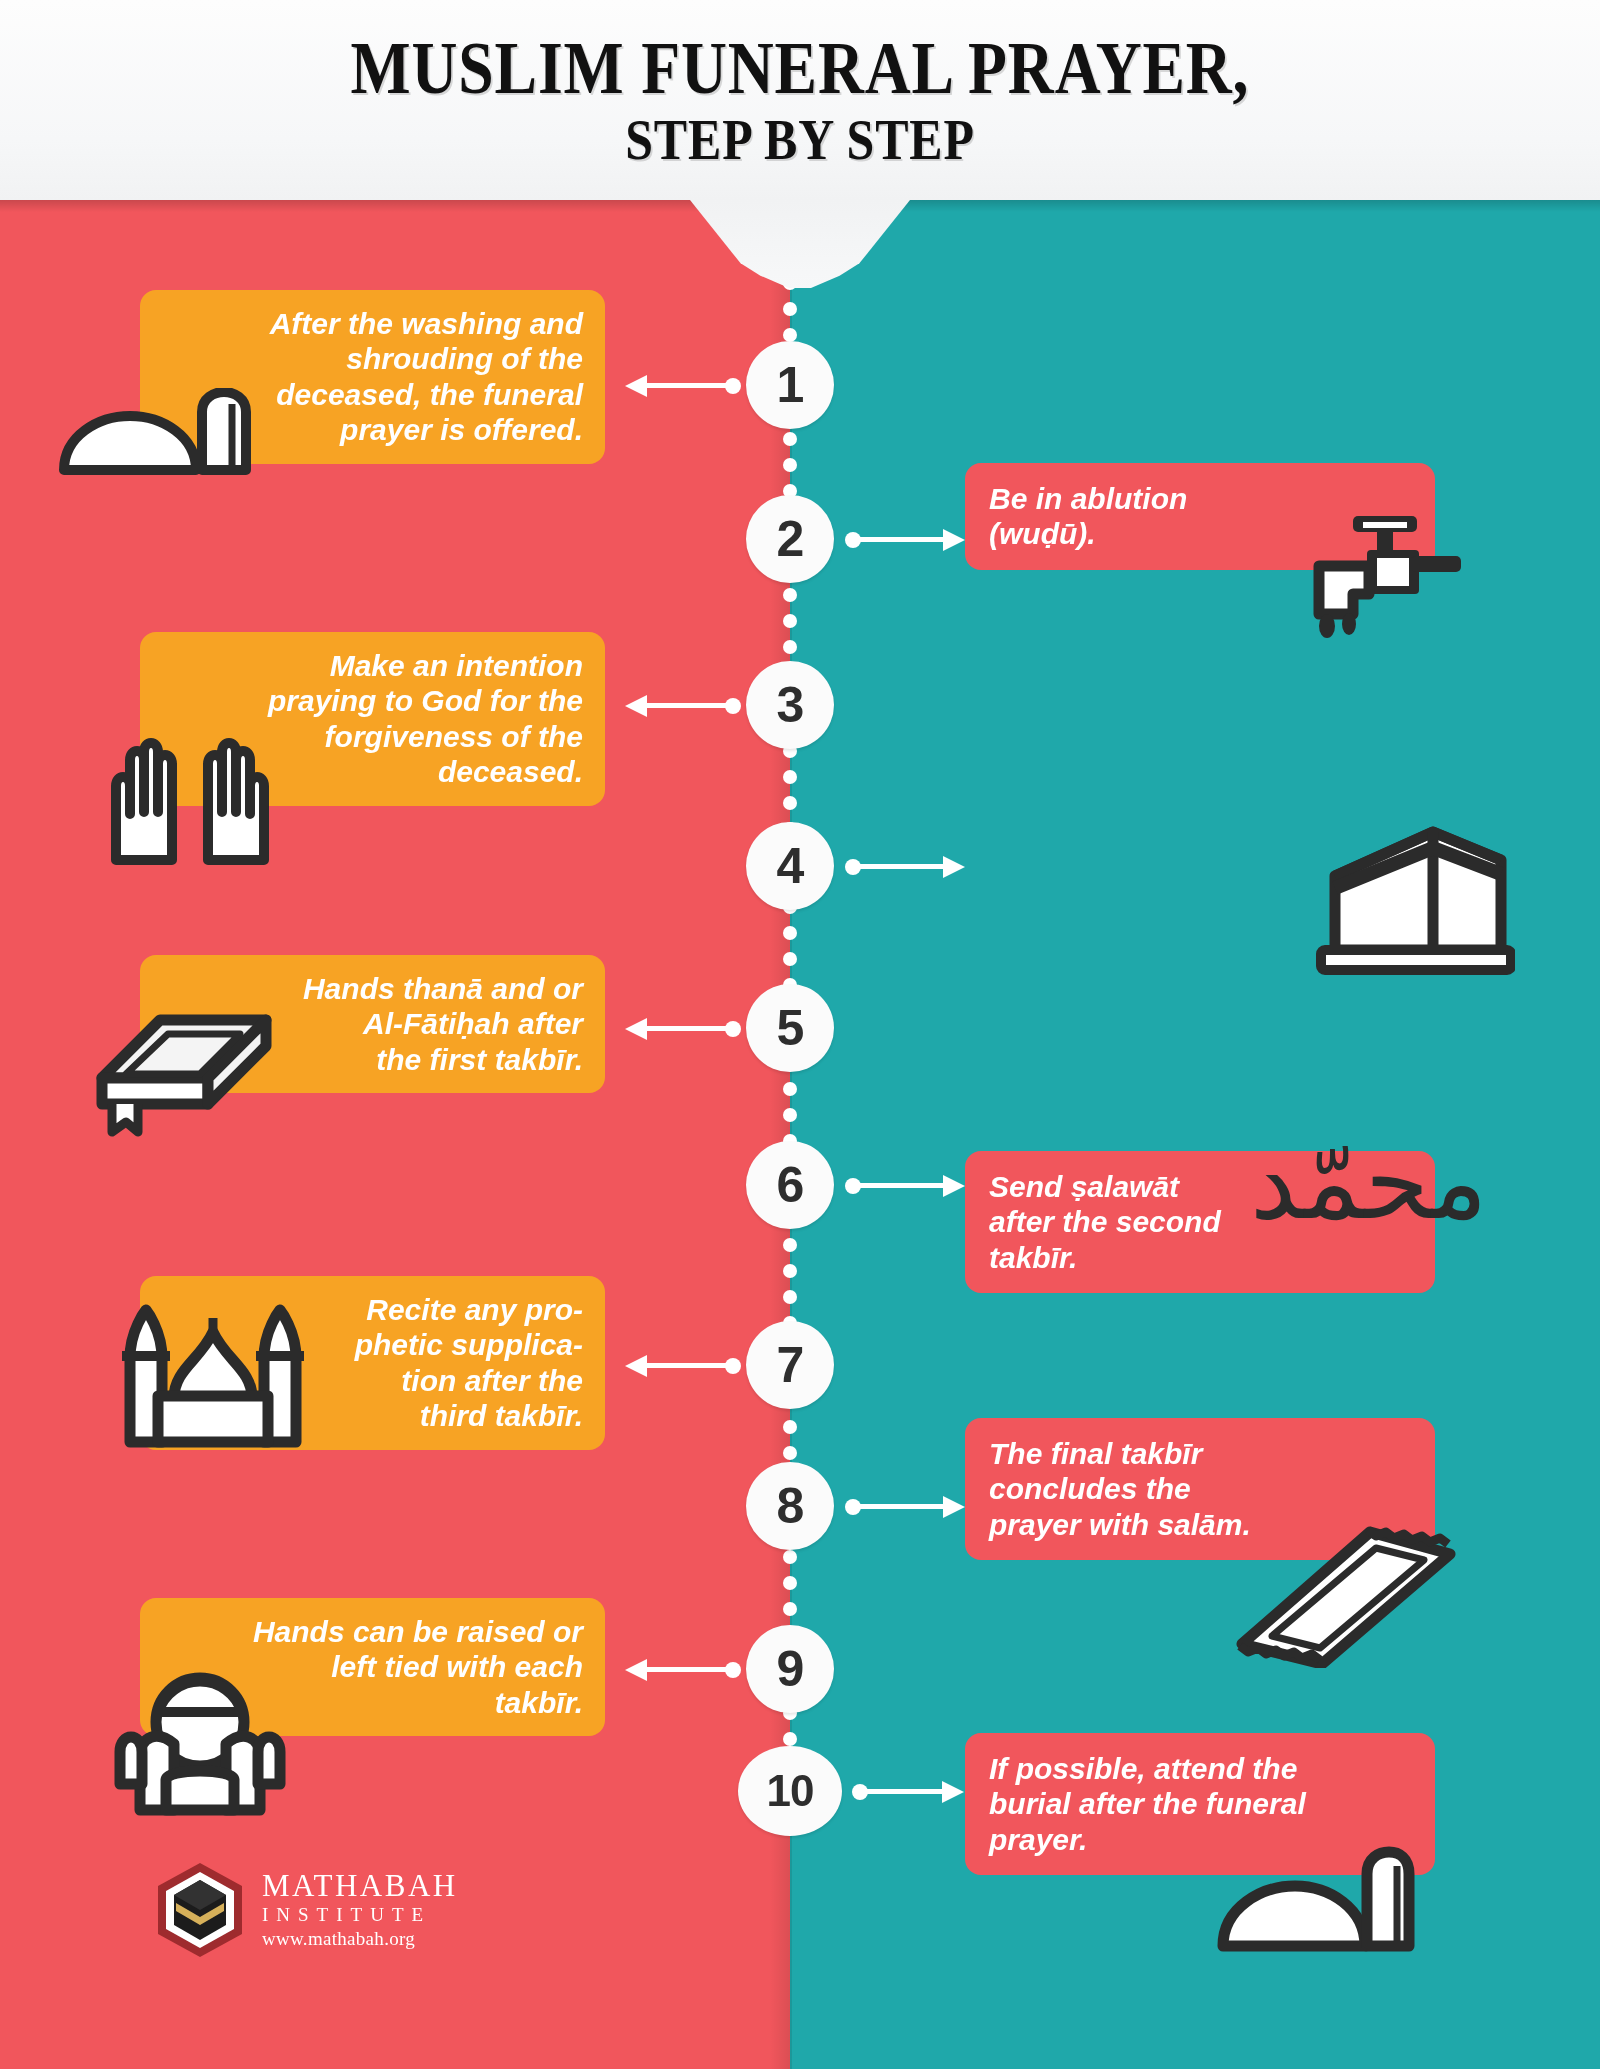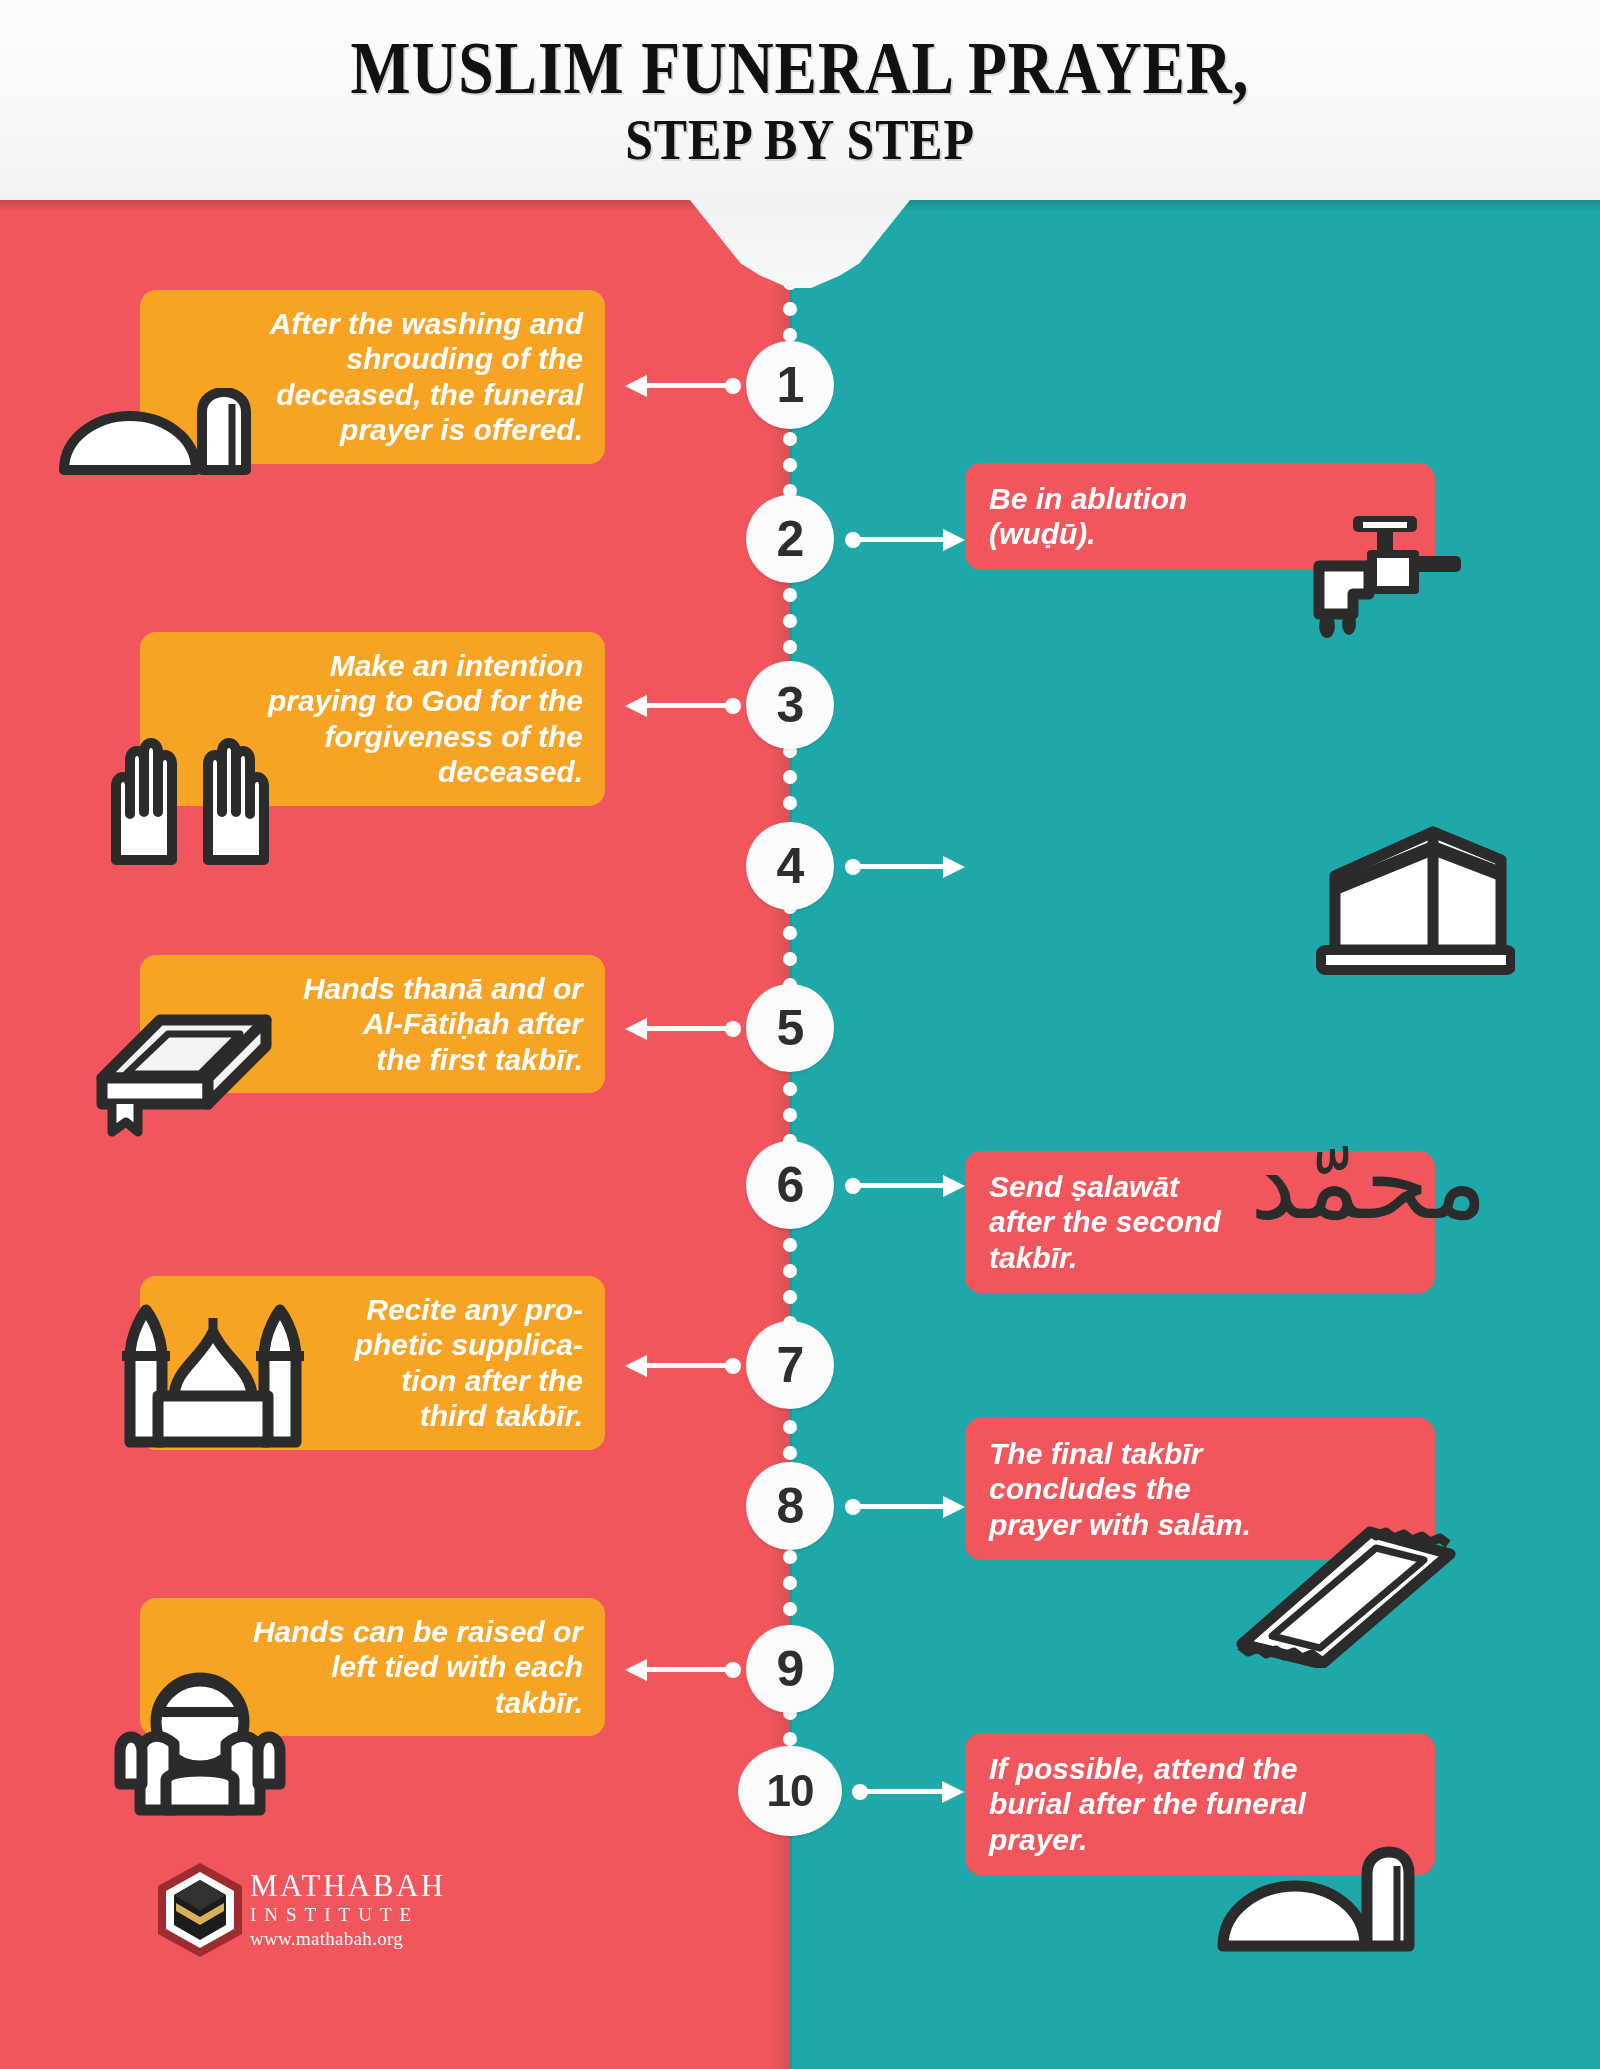--- a/index.html
+++ b/index.html
@@ -158,20 +158,21 @@
   .logo {
     position: absolute;
     left: 150px; top: 1855px;
     width: 330px; height: 110px;
     z-index: 5;
     display: flex;
     align-items: center;
   }
   .logo-mark { width: 100px; height: 100px; flex: none; }
   .logo-text {
+    margin-left: 12px;
     color: #ffffff;
     font-family: "Liberation Serif", "DejaVu Serif", serif;
   }
   .logo-name {
     font-size: 31px;
     letter-spacing: 2.5px;
     line-height: 34px;
   }
   .logo-sub {
     font-size: 19px;

